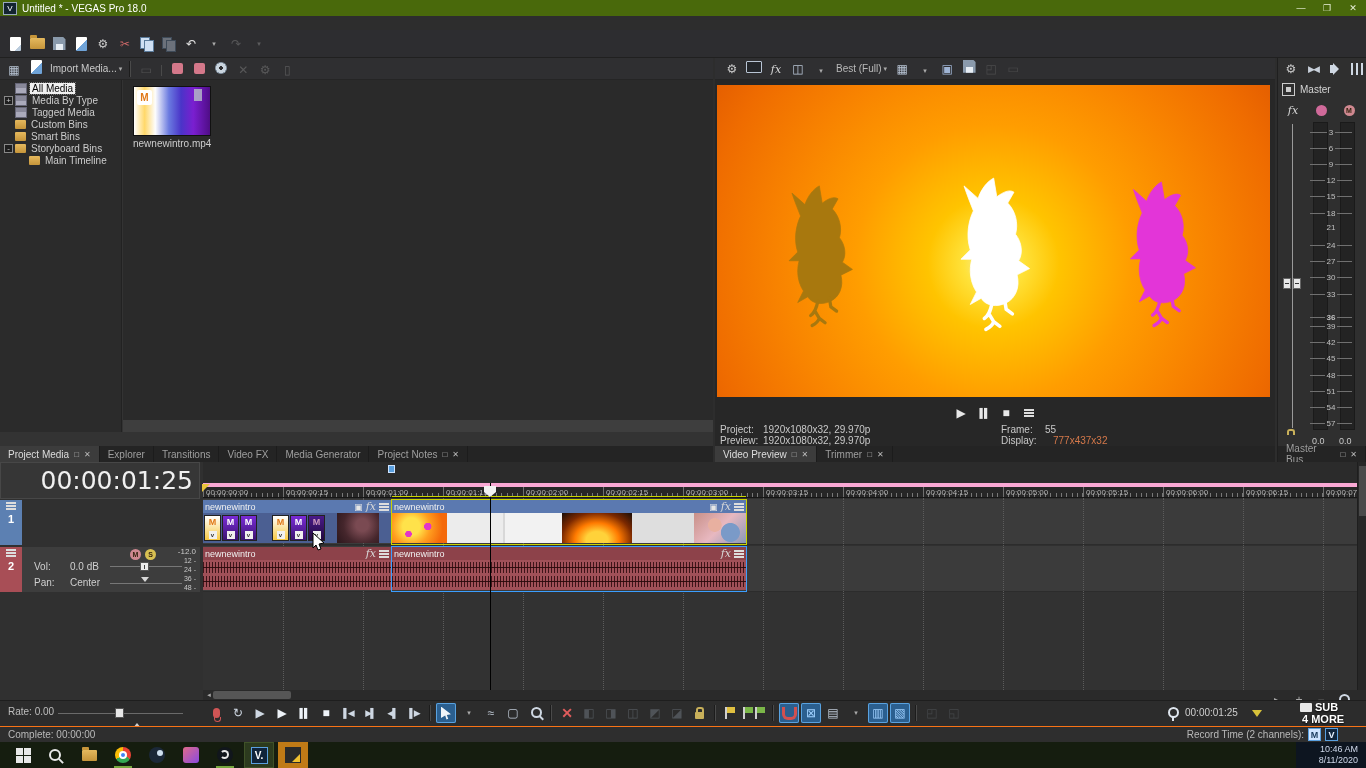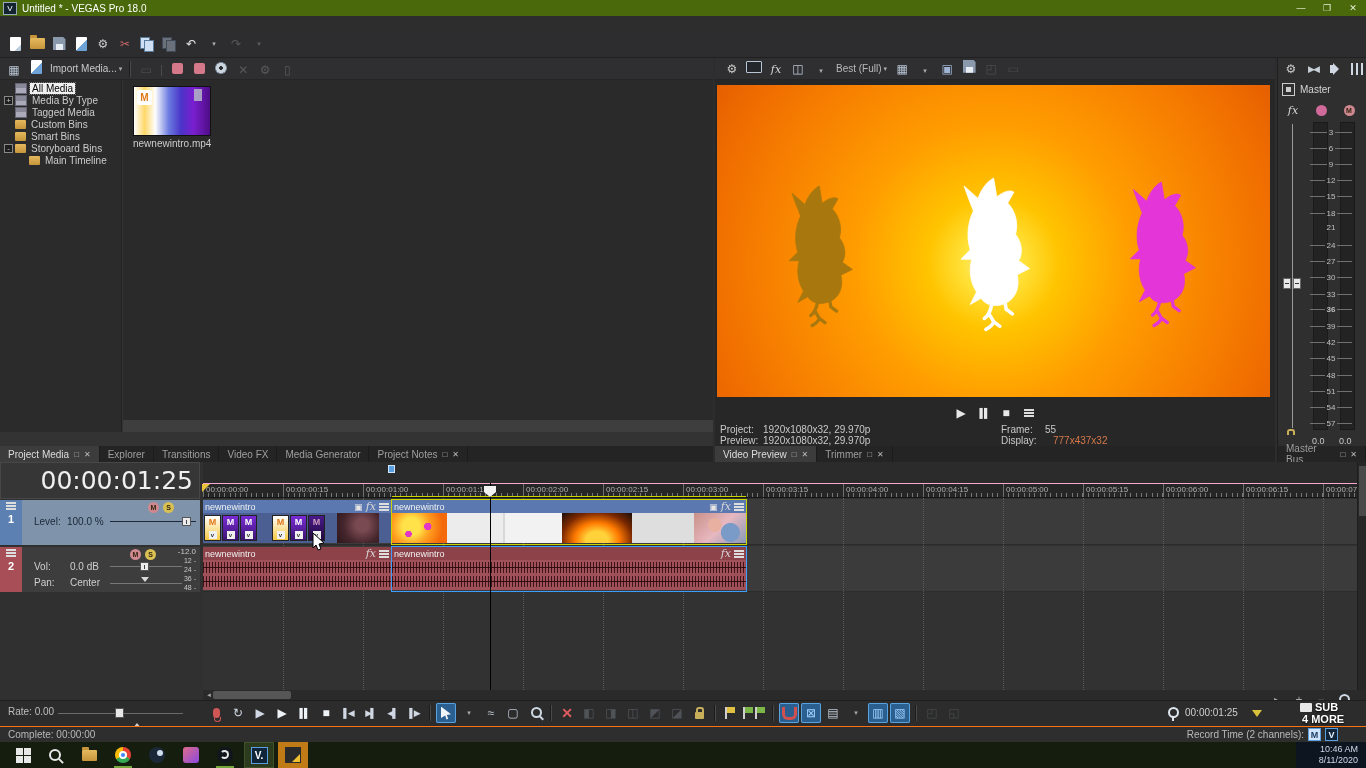--- a/index.html
+++ b/index.html
@@ -118,21 +118,21 @@
   .slider-line{position:absolute;height:1px;background:#1f2a38}
   #trk2 .slider-line{background:#777}
   .slider-handle{position:absolute;width:9px;height:9px;background:#ececec;border:1px solid #555;box-sizing:border-box}
   .slider-handle::after{content:'';display:block;margin:2px auto 0;width:1px;height:4px;background:#444}
   .trk-label{position:absolute;font-size:10px}
   #audio-meter{position:absolute;right:2px;top:0;width:40px;height:45px;font-size:7px;color:#c9c9c9}
   .am-tick{position:absolute;right:2px;text-align:right}
   
   #tl-content{left:203px;top:0;right:0;width:1163px;height:238px}
   #marker-bar{position:absolute;left:0;top:0;width:100%;height:21px;background:#2b2b2b}
-  #ruler{position:absolute;left:0;top:21px;width:100%;height:15px;background:#262626;border-top:1px solid #f9a8d4;border-bottom:1px solid #161616;box-sizing:border-box}
+  #ruler{position:absolute;left:0;top:21px;width:100%;height:15px;background:#262626;border-top:4px solid #f9a8d4;border-bottom:1px solid #161616;box-sizing:border-box}
   #ruler-minor{position:absolute;left:0;bottom:0;width:100%;height:4px;background:repeating-linear-gradient(90deg,#787878 0 1px,transparent 1px 5.33px)}
   .ruler-tick{position:absolute;top:0;width:1px;height:100%;background:#6f6f6f}
   .ruler-lbl{position:absolute;top:1px;font-size:8px;color:#b0b0b0;white-space:nowrap}
   .gridline{position:absolute;top:36px;height:192px;width:0;border-left:1px dotted #5c5c5c}
   .tl-row{position:absolute;left:0;width:100%;height:45px;background:#3b3b3b;border-bottom:1px solid #2c2c2c}
   #row-video{top:37px}#row-audio{top:84px}
   #tl-below{position:absolute;left:0;top:130px;width:100%;height:98px;background:#323232}
   .clip{position:absolute;height:44px;box-sizing:border-box}
   .clip-head{height:13px;display:flex;align-items:center;font-size:9px;color:#f0f0f0;padding:0 2px;gap:3px;box-sizing:border-box}
   .clip-head .nm{flex:1;overflow:hidden;white-space:nowrap}
@@ -502,21 +502,21 @@
             <span>27</span>
             <i></i>
           </span><span class="db-row" style="top: 155.8px;">
             <i></i>
             <span>30</span>
             <i></i>
           </span><span class="db-row" style="top: 172px;">
             <i></i>
             <span>33</span>
             <i></i>
-          </span><span class="db-row" style="top: 187px; font-weight: bold;">
+          </span><span class="db-row" style="top: 195px; font-weight: bold;">
             <i></i>
             <span>36</span>
             <i></i>
           </span><span class="db-row" style="top: 204.4px;">
             <i></i>
             <span>39</span>
             <i></i>
           </span><span class="db-row" style="top: 220.6px;">
             <i></i>
             <span>42</span>
@@ -559,30 +559,20 @@
 
   <div class="abs" id="timeline">
     <div class="abs" id="tc-panel">
       <span id="tc-text">00:00:01:25</span>
     </div>
 
     <div class="abs trk" id="trk1">
       <div class="trk-strip">
         <span class="i-ham"></span>
         <span class="trk-num">1</span>
-      </div>
-      <div class="trk-body">
-        <span class="trk-badges">
-          <span class="badge" style="background:#cf8890">M</span>
-          <span class="badge" style="background:#d8c052">S</span>
-        </span>
-        <span class="trk-label" style="left:12px;top:16px">Level:</span>
-        <span class="trk-label" style="left:45px;top:16px">100.0 %</span>
-        <span class="slider-line" style="left:88px;top:21px;width:86px"></span>
-        <span class="slider-handle" style="left:160px;top:17px"></span>
       </div>
     </div>
 
     <div class="abs trk" id="trk2">
       <div class="trk-strip">
         <span class="i-ham"></span>
         <span class="trk-num">2</span>
       </div>
       <div class="trk-body">
         <span class="trk-badges">

